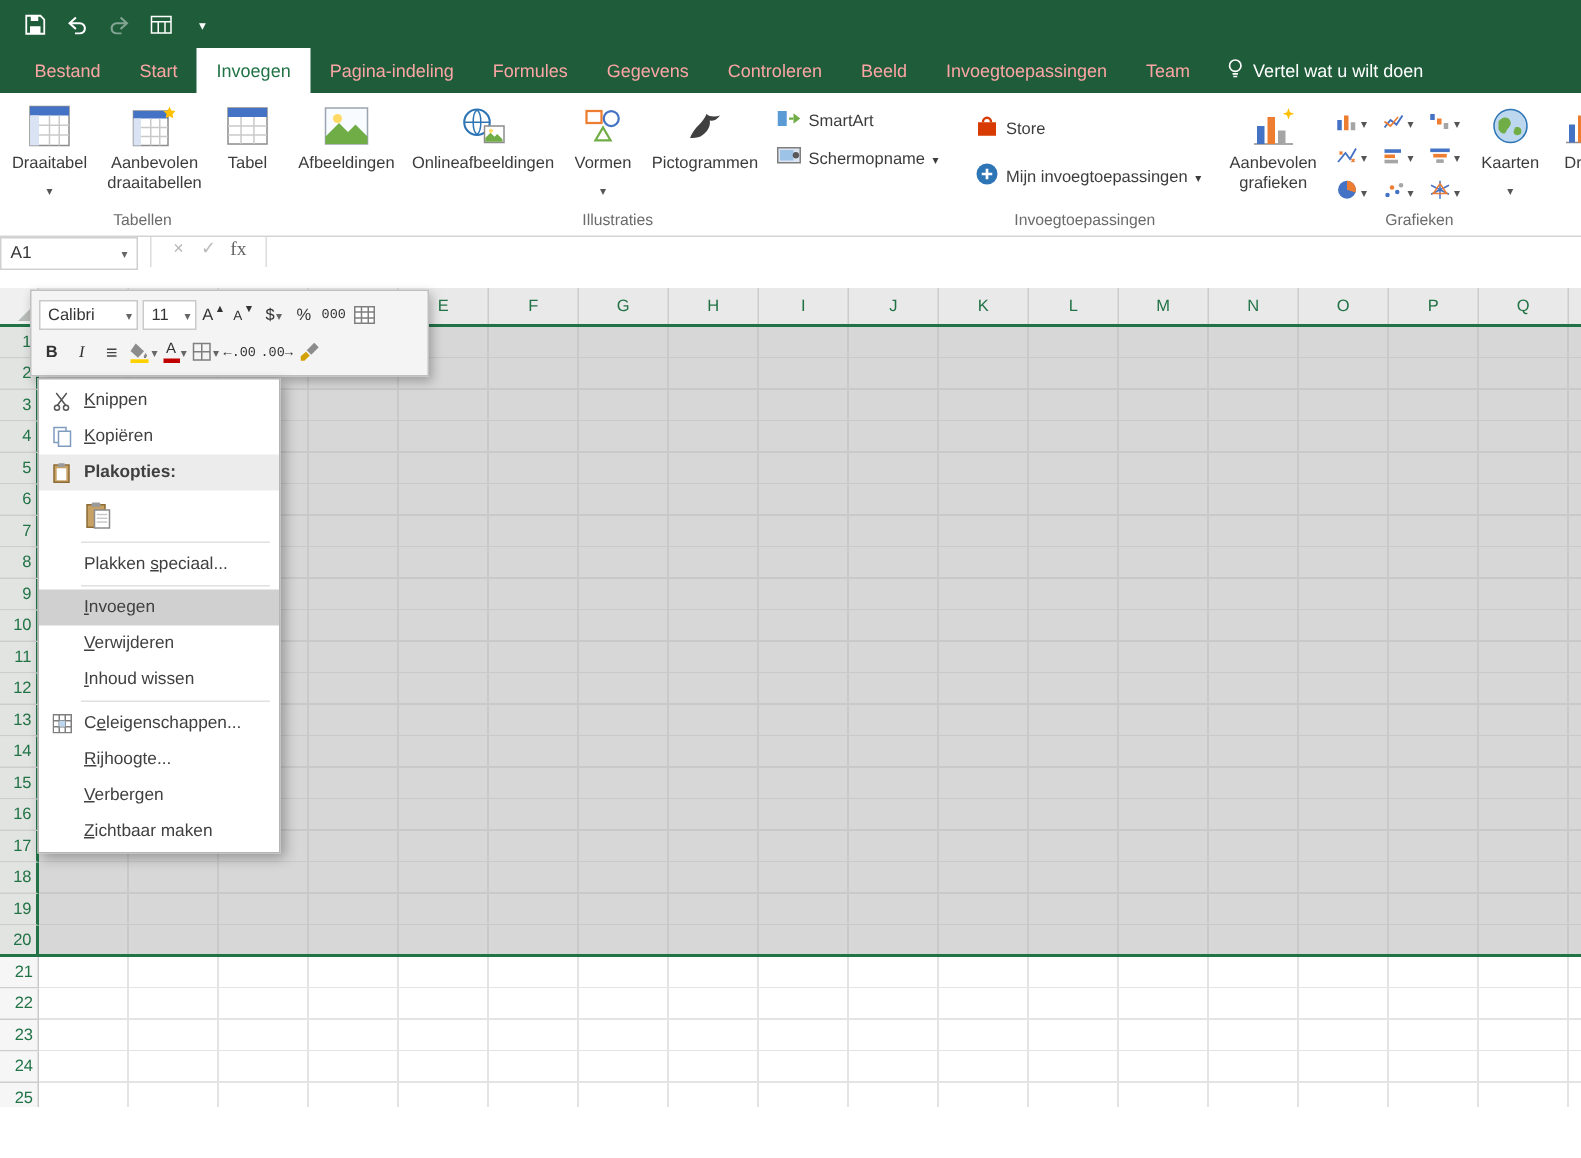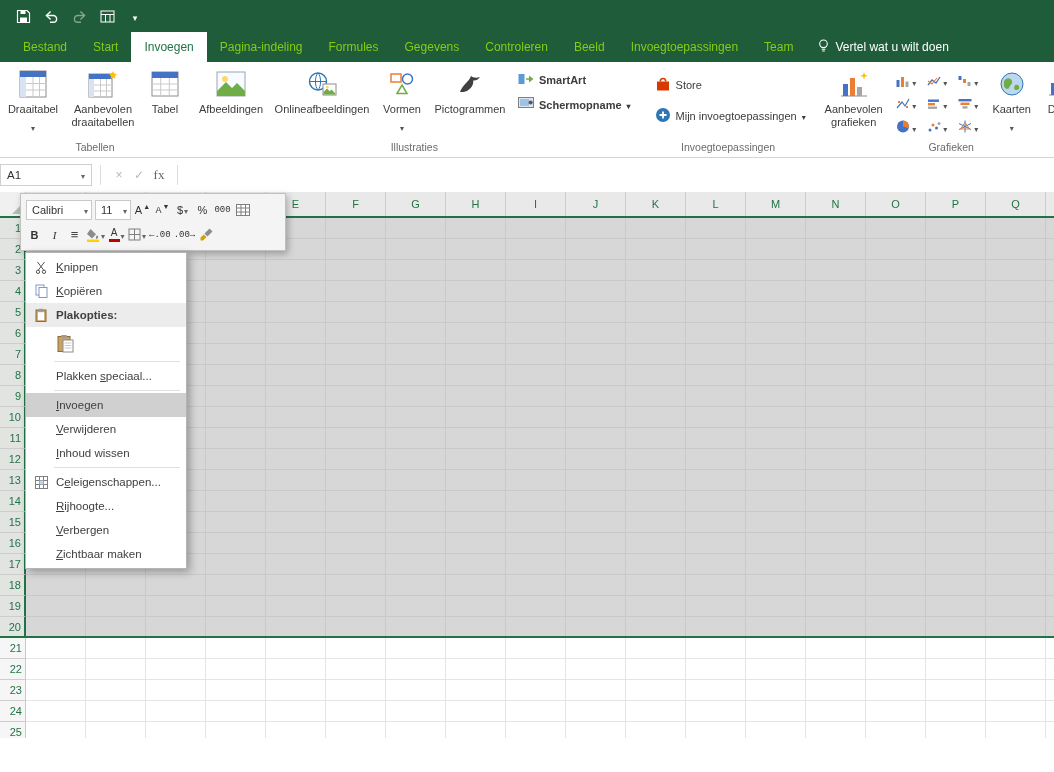--- a/index.html
+++ b/index.html
@@ -10,43 +10,43 @@
   
   .titlebar{height:32px;background:#1e5c3a;display:flex;align-items:center;padding-left:10px;gap:2px;}
   .qbtn{width:26px;height:24px;display:flex;align-items:center;justify-content:center;color:#fff;}
   .qbtn.dim{opacity:.45;}
   .caret::after{content:"▾";font-size:8px;color:inherit;}
   .wcaret::after{content:"▾";font-size:9px;color:#fff;}
 
   
   .tabbar{height:30px;background:#1e5c3a;display:flex;align-items:stretch;padding-left:10px;}
   .tabs{display:flex;}
-  .tab{color:#84cc16;font-size:12px;padding:0 13px;display:flex;align-items:center;cursor:default;white-space:nowrap;}
+  .tab{color:#fca5a5;font-size:12px;padding:0 13px;display:flex;align-items:center;cursor:default;white-space:nowrap;}
   .tab.active{background:#fff;color:#217346;}
   .tellme{display:flex;align-items:center;gap:6px;color:#fff;font-size:12px;padding:0 12px;white-space:nowrap;}
 
   
   .ribbon{height:96px;background:#fff;border-bottom:1px solid #d4d4d4;display:flex;overflow:hidden;}
   .group{display:flex;flex-direction:column;padding:0 2px;}
   .gbody{flex:1;display:flex;align-items:flex-start;}
   .glabel{height:17px;font-size:10.5px;color:#6b6b6b;text-align:center;line-height:15px;}
   .gsep{width:1px;background:#e2e2e2;margin:6px 0 4px;}
   .bigbtn{display:flex;flex-direction:column;align-items:center;padding-top:5px;cursor:default;}
   .bigbtn .ic{height:34px;display:flex;align-items:center;justify-content:center;}
   .bigbtn .lbl{font-size:11px;color:#3c3c3c;text-align:center;line-height:13px;margin-top:2px;}
   .bigbtn .caret{margin-top:1px;color:#555;}
-  .smallcol{display:flex;flex-direction:column;gap:9px;padding:10px 6px 0 8px;font-weight:bold;}
+  .smallcol{display:flex;flex-direction:column;gap:9px;padding:10px 6px 0 8px;}
   .smallbtn{display:flex;align-items:center;gap:5px;font-size:11px;color:#3c3c3c;white-space:nowrap;}
   .addincol{display:flex;flex-direction:column;gap:13px;padding:14px 10px 0 14px;}
   .chartgrid{display:grid;grid-template-columns:repeat(3,31px);grid-auto-rows:23px;padding-top:7px;margin:0 3px;}
   .chartbtn{display:flex;align-items:center;justify-content:center;gap:2px;}
   .chartbtn .caret{color:#555;}
 
   
-  .formula{height:34px;background:#fff;display:flex;align-items:center;padding-left:0;}
+  .formula{height:34px;background:#fff;display:flex;padding-left:0;}
   .namebox{width:92px;height:22px;border:1px solid #d0d0d0;display:flex;align-items:center;font-size:11.5px;color:#333;}
   .namebox .nb-text{flex:1;padding-left:6px;}
   .nb-caret{width:16px;text-align:center;color:#666;}
   .fdiv{width:1px;height:20px;background:#dcdcdc;margin:0 8px;}
   .fbtn{width:20px;text-align:center;font-size:12px;color:#b9b9b9;}
   .fx{font-family:"Liberation Serif",serif;color:#666;font-size:13px;}
   .finput{flex:1;height:22px;background:#fff;}
 
   
   .sheet{position:relative;height:546px;overflow:hidden;}

